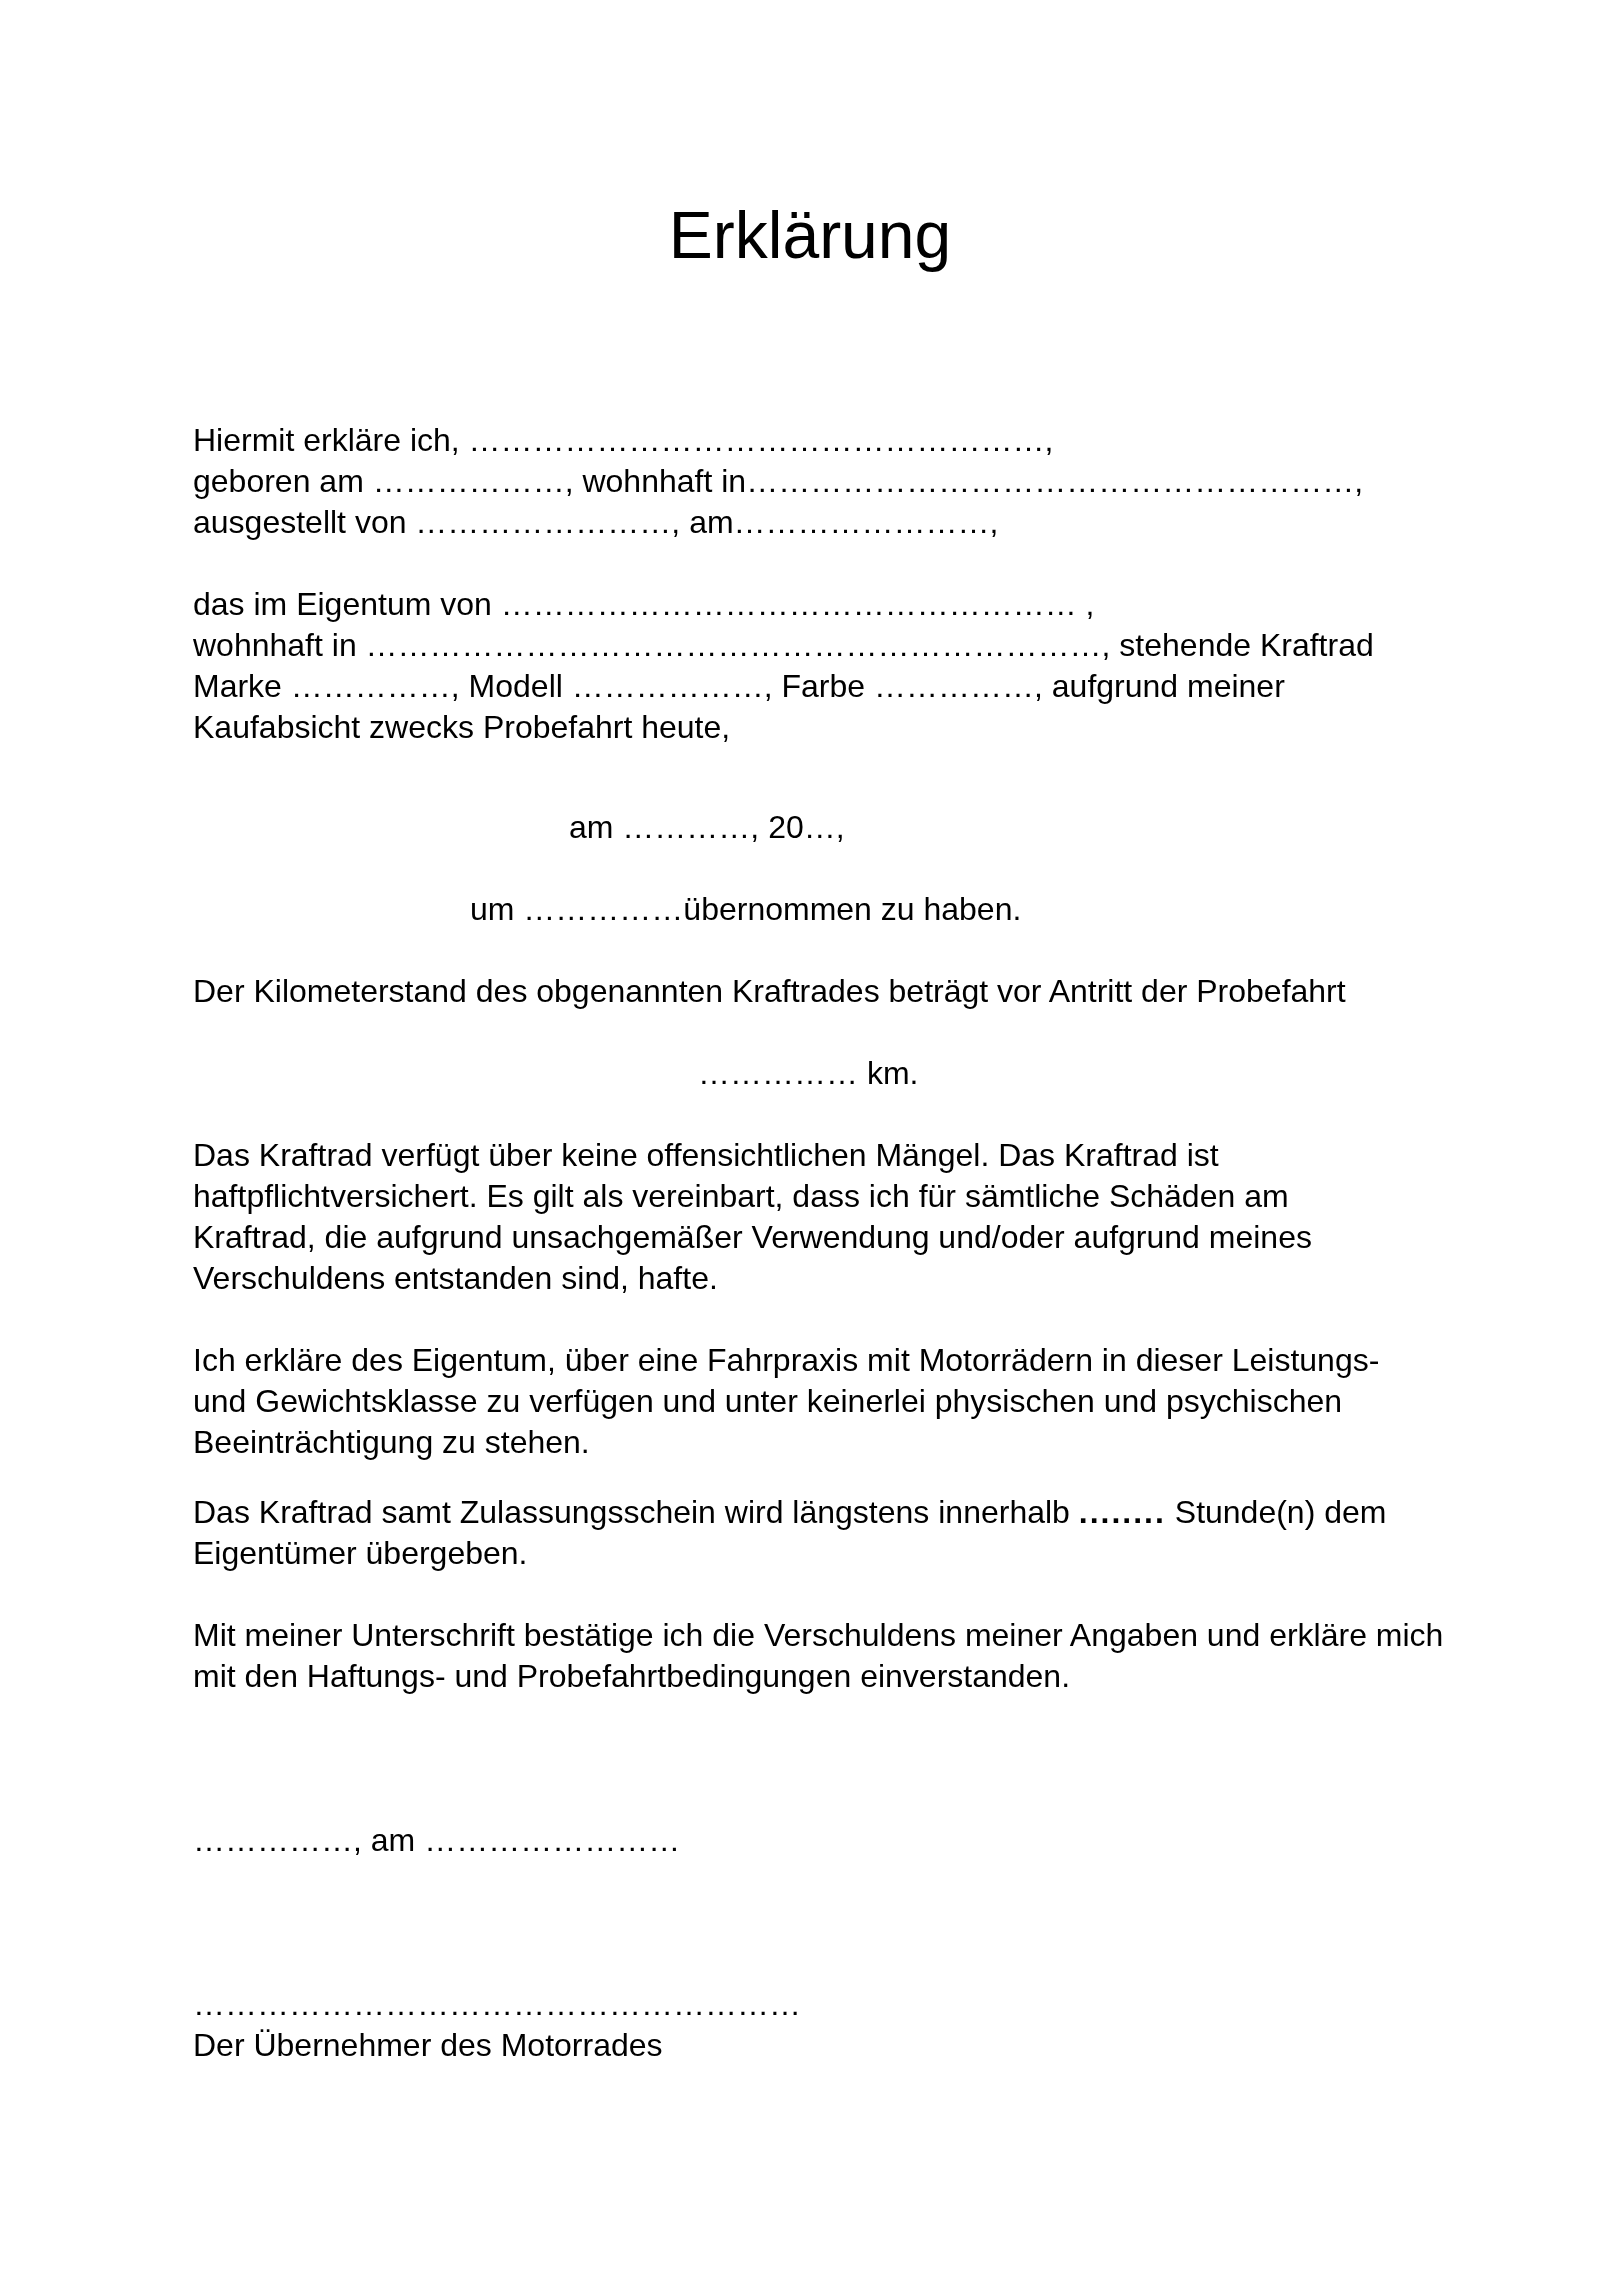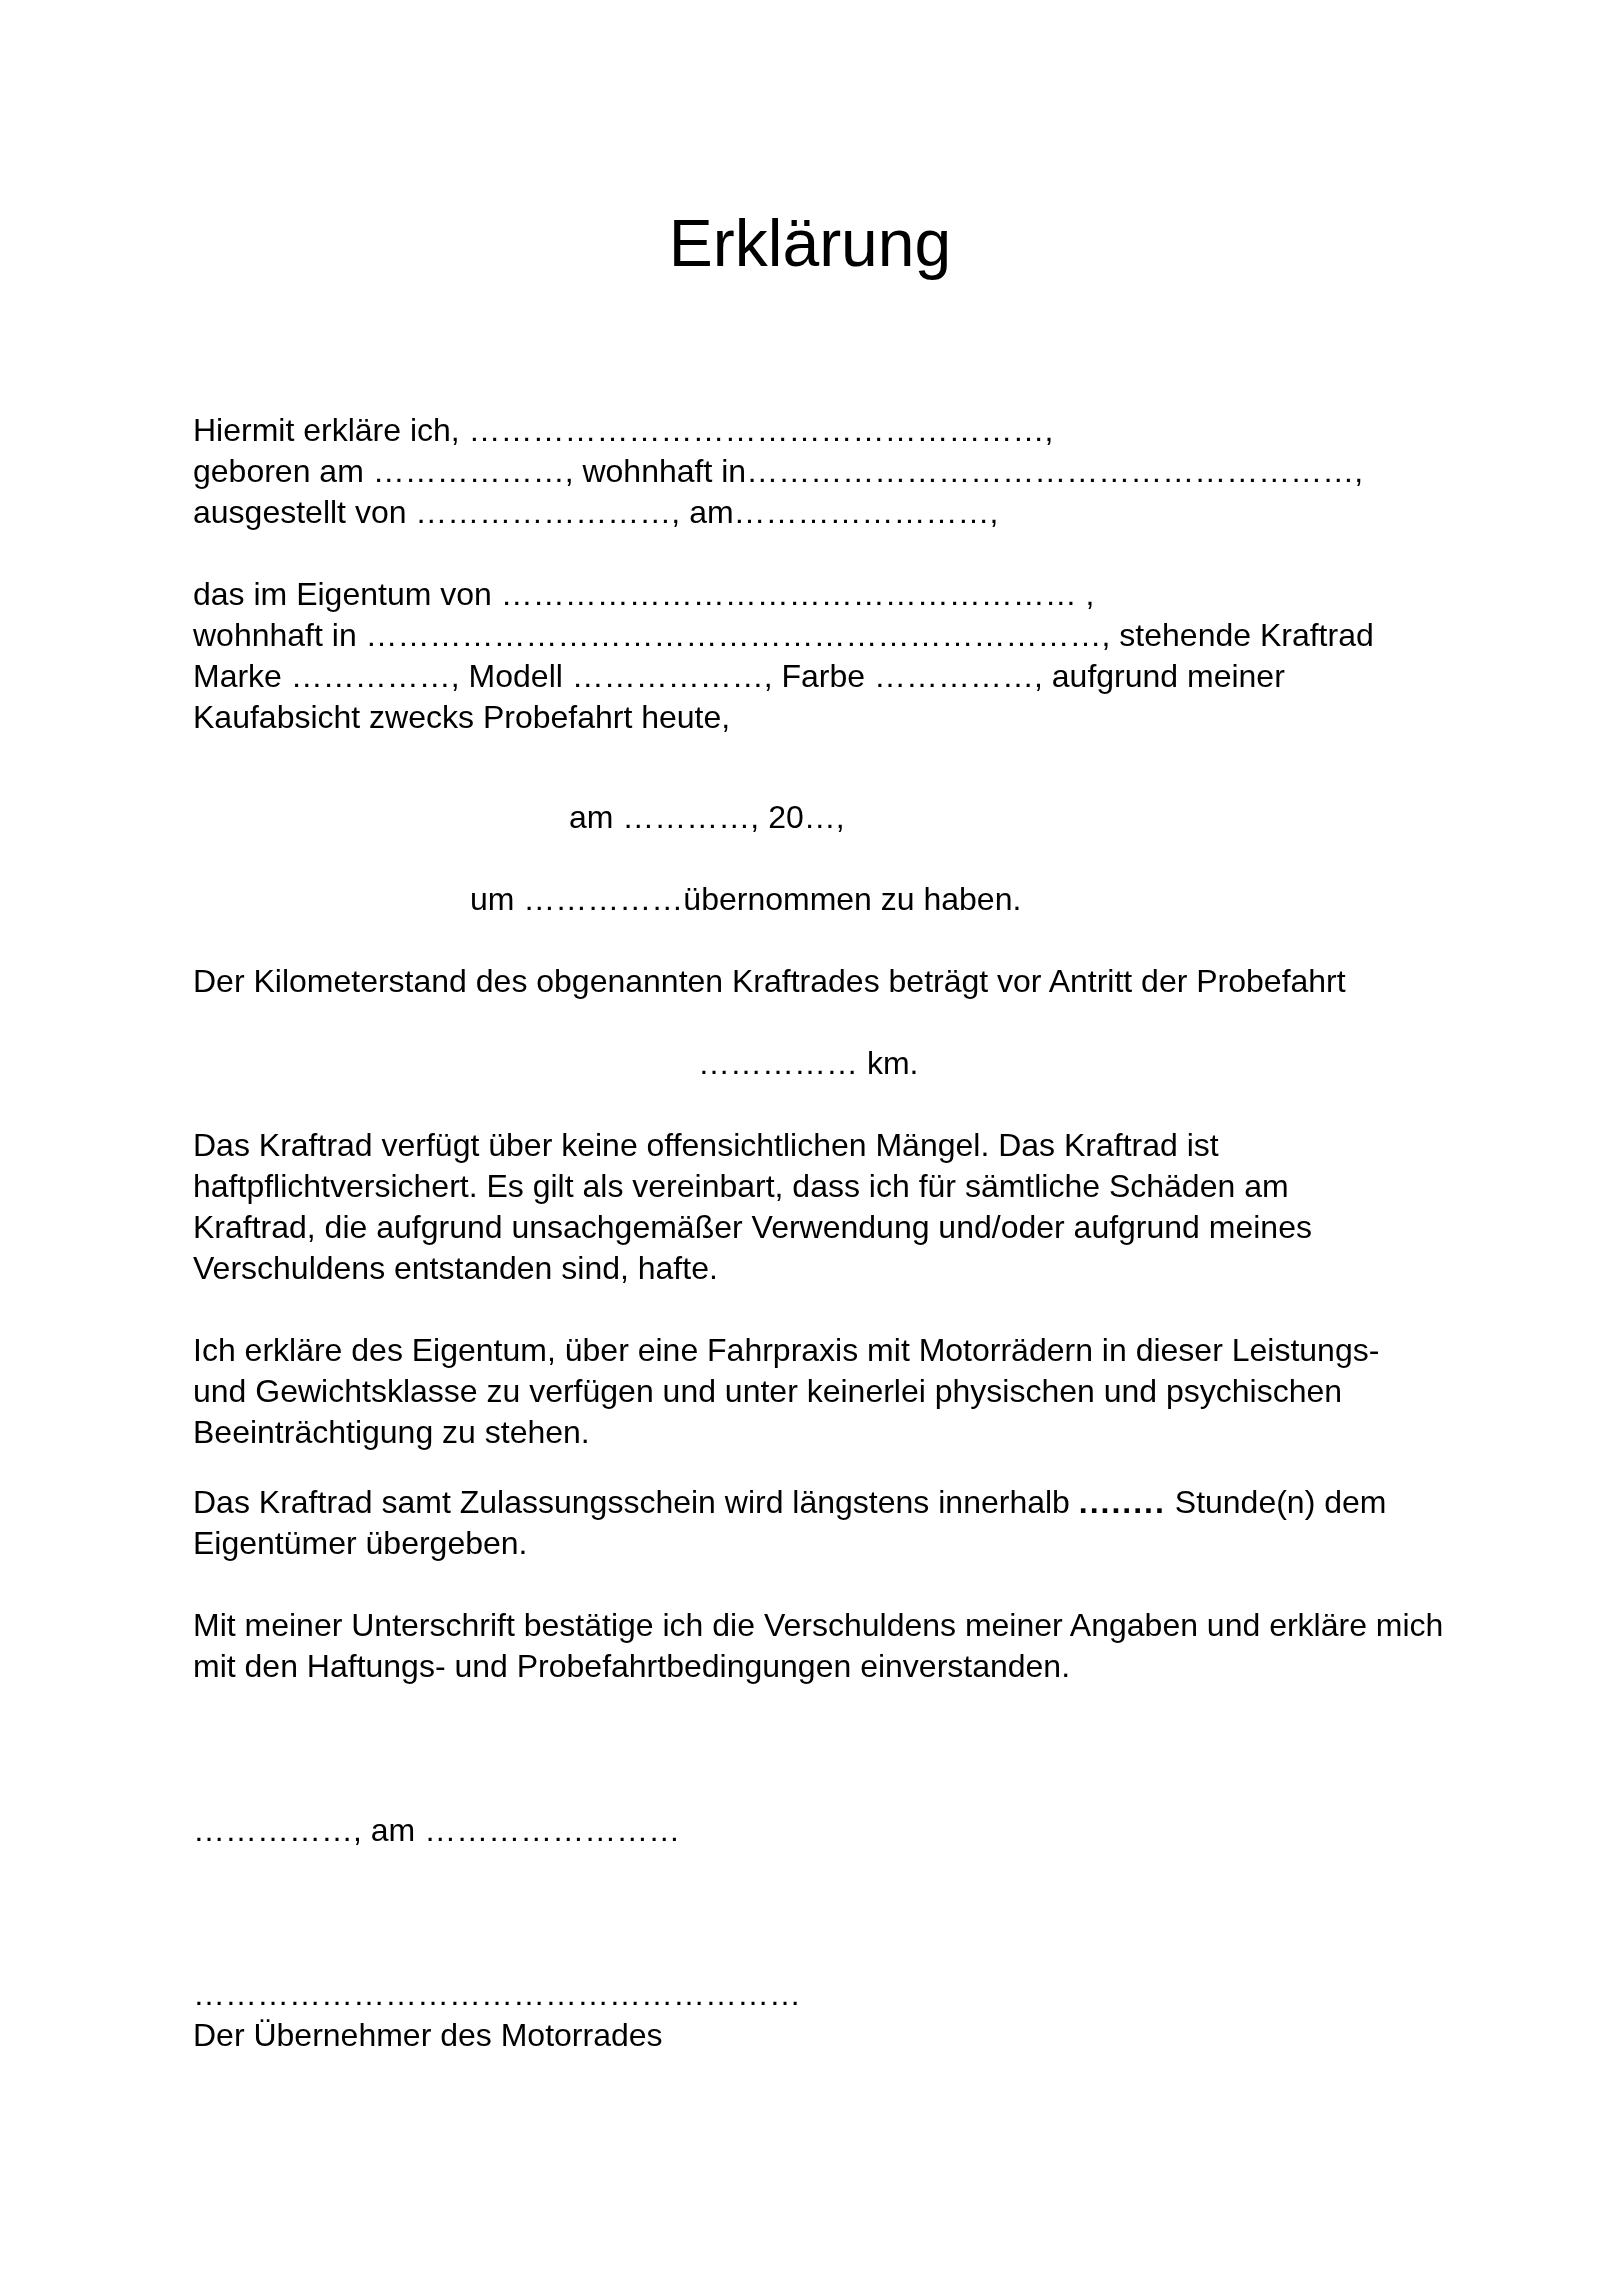--- a/index.html
+++ b/index.html
@@ -7,34 +7,34 @@
     position: relative;
     width: 1620px;
     height: 2292px;
     background: #ffffff;
     color: #000000;
     font-family: "Liberation Sans", "DejaVu Sans", sans-serif;
     overflow: hidden;
   }
   .doc-title {
     position: absolute;
-    top: 204px;
+    top: 196px;
     left: 0;
     width: 100%;
     text-align: center;
     font-size: 66px;
     line-height: 78px;
     font-weight: 400;
     letter-spacing: 0px;
     white-space: nowrap;
   }
   .doc-body {
     position: absolute;
     left: 193px;
-    top: 410px;
+    top: 420px;
     width: 1313px;
     font-size: 32px;
   }
   .line {
     height: 41px;
     line-height: 41px;
     white-space: nowrap;
     letter-spacing: 0px;
   }
   .line .b { font-weight: 700; letter-spacing: 2px; }

